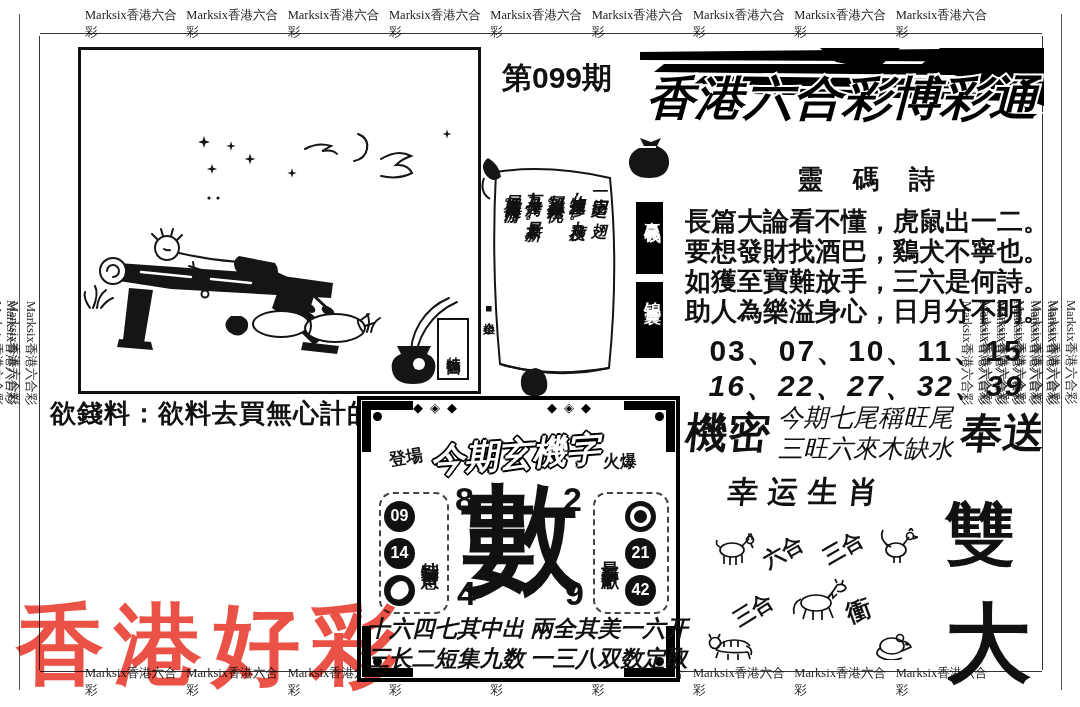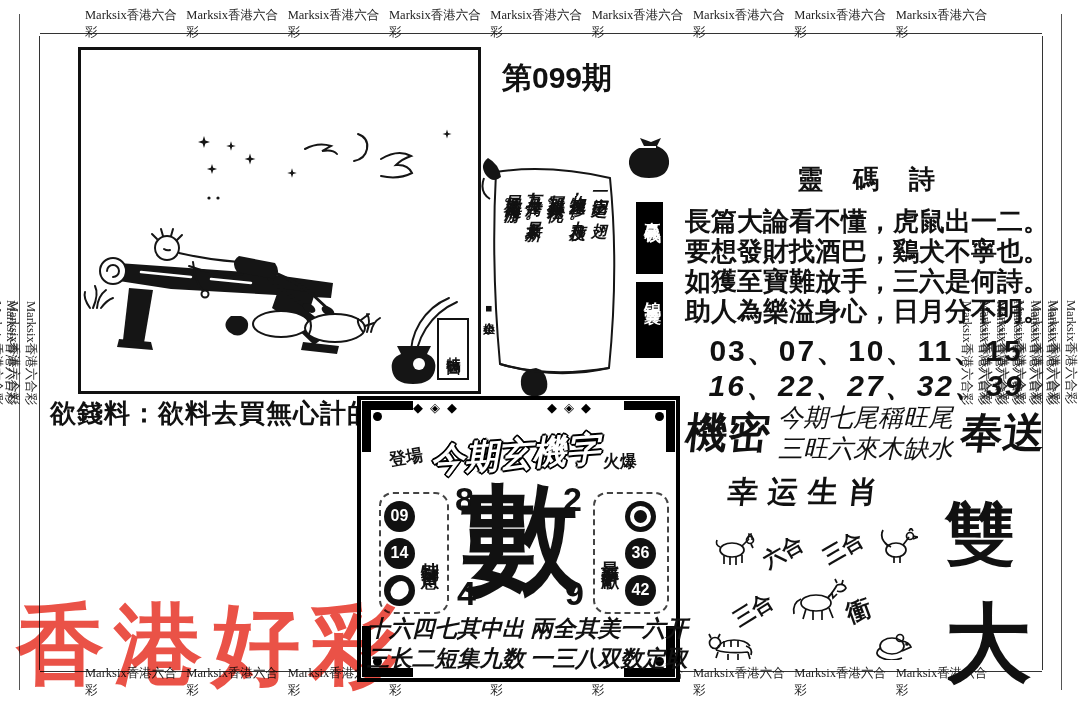--- a/index.html
+++ b/index.html
@@ -210,20 +210,33 @@
           <path d="M316,296 h34 l-4,8 q10,4 8,16 q-3,14 -22,14 q-19,0 -21,-14 q-2,-12 9,-16 z" fill="#151515" stroke="none"></path>
           <circle cx="338" cy="314" r="6" fill="#fff" stroke="none"></circle>
         </g>
       </svg>
       <div class="abs stamp">特碼圖</div>
     </div>
 
     <div class="abs caption">欲錢料：欲料去買無心計的動物</div>
 
     <div class="abs issue">第099期</div>
+    <div class="abs banner">
+      <svg width="404" height="84" viewBox="0 0 404 84">
+        <g fill="#000">
+          <polygon points="0,4 404,0 404,14 0,12"></polygon>
+          <polygon points="24,16 404,16 404,28 14,24"></polygon>
+          <polygon points="64,28 404,32 404,42 54,36"></polygon>
+          <polygon points="120,40 404,46 404,54 114,46"></polygon>
+          <polygon points="300,0 404,0 404,58 282,16"></polygon>
+          <polygon points="180,0 260,0 236,22 196,14"></polygon>
+        </g>
+        <text x="202" y="66" text-anchor="middle" textLength="392" lengthAdjust="spacingAndGlyphs" font-family="Liberation Sans, sans-serif" font-size="46" font-weight="900" font-style="italic" fill="#000" stroke="#fff" stroke-width="4" paint-order="stroke">香港六合彩博彩通</text>
+      </svg>
+    </div>
 
     <div class="abs scroll">
       <svg width="202" height="266" viewBox="0 0 202 266" fill="none" stroke="#151515" stroke-width="2">
         <path d="M18,34 Q70,26 132,40 Q141,130 131,230 Q70,240 22,226 Q13,128 18,34 Z" fill="#fff"></path>
         <path d="M10,20 q-9,7 -2,17 q7,9 15,2 q-2,-13 -13,-19 z" fill="#151515" stroke="none"></path>
         <path d="M6,40 q-5,14 6,21"></path>
         <path d="M58,230 q-17,2 -15,17 q2,13 17,11 q11,-2 9,-15 q-2,-11 -11,-13 z" fill="#151515" stroke="none"></path>
         <path d="M22,226 q55,16 109,4"></path>
         <rect x="158" y="64" width="27" height="72" fill="#000" stroke="none"></rect>
         <rect x="158" y="144" width="27" height="76" fill="#000" stroke="none"></rect>
@@ -319,21 +332,21 @@
       <span class="m-digit" style="left:94px;top:80px;">8</span>
       <span class="m-digit" style="left:202px;top:80px;">2</span>
       <span class="m-digit" style="left:96px;top:174px;">4</span>
       <span class="m-digit" style="left:204px;top:174px;">9</span>
       <div class="m-big">數</div>
 
       <div class="dash right">
         <div class="vlabel">最新奉獻</div>
         <div class="circ-col">
           <div class="circ ring"></div>
-          <div class="circ">36</div>
+          <div class="circ">21</div>
           <div class="circ">42</div>
         </div>
       </div>
 
       <div class="m-line" style="top:213px;">十六四七其中出 兩全其美一六开</div>
       <div class="m-line" style="top:243px;">三长二短集九数 一三八双数定取</div>
     </div>
 
   </div>
 

